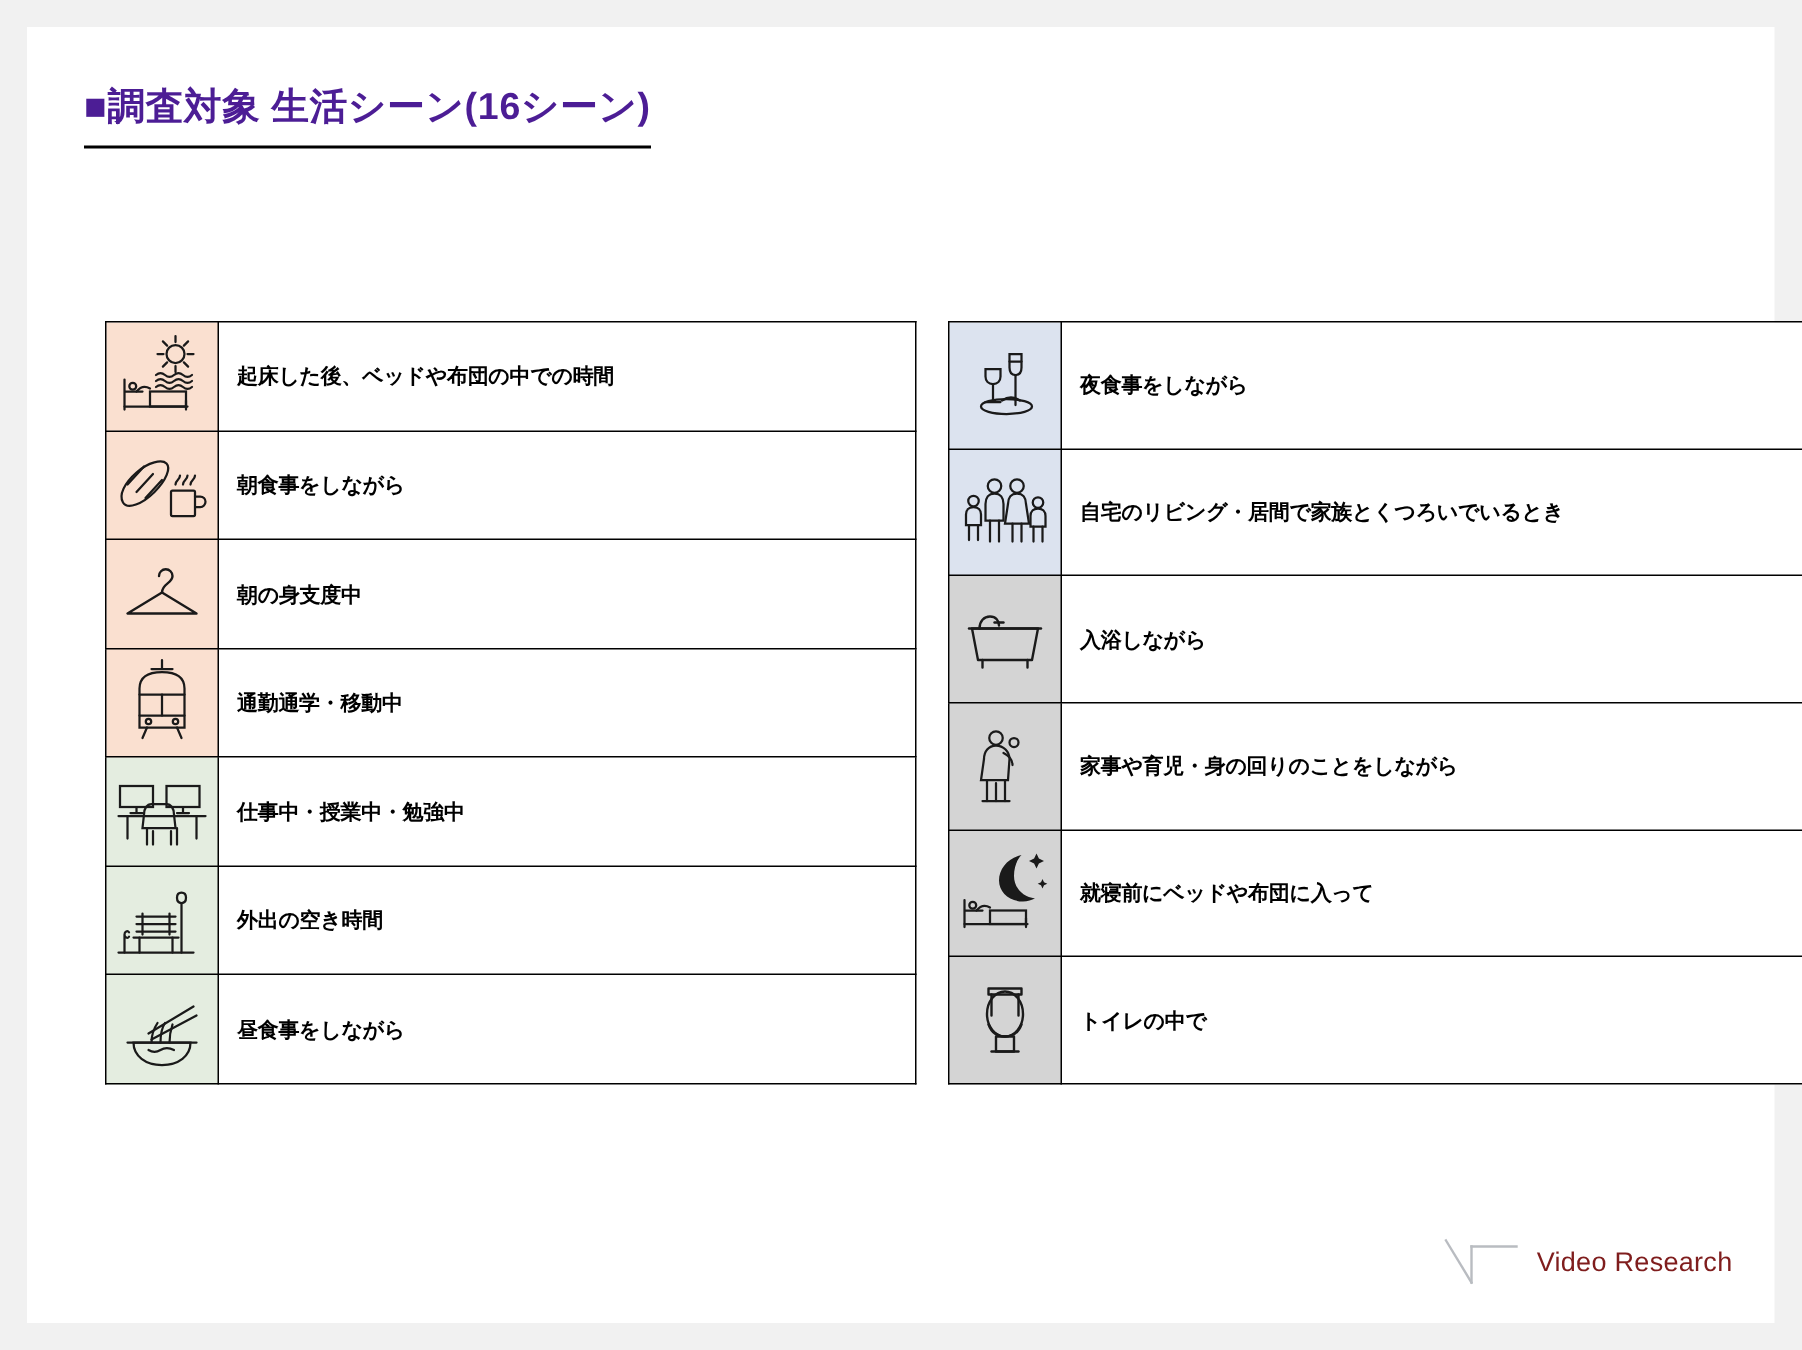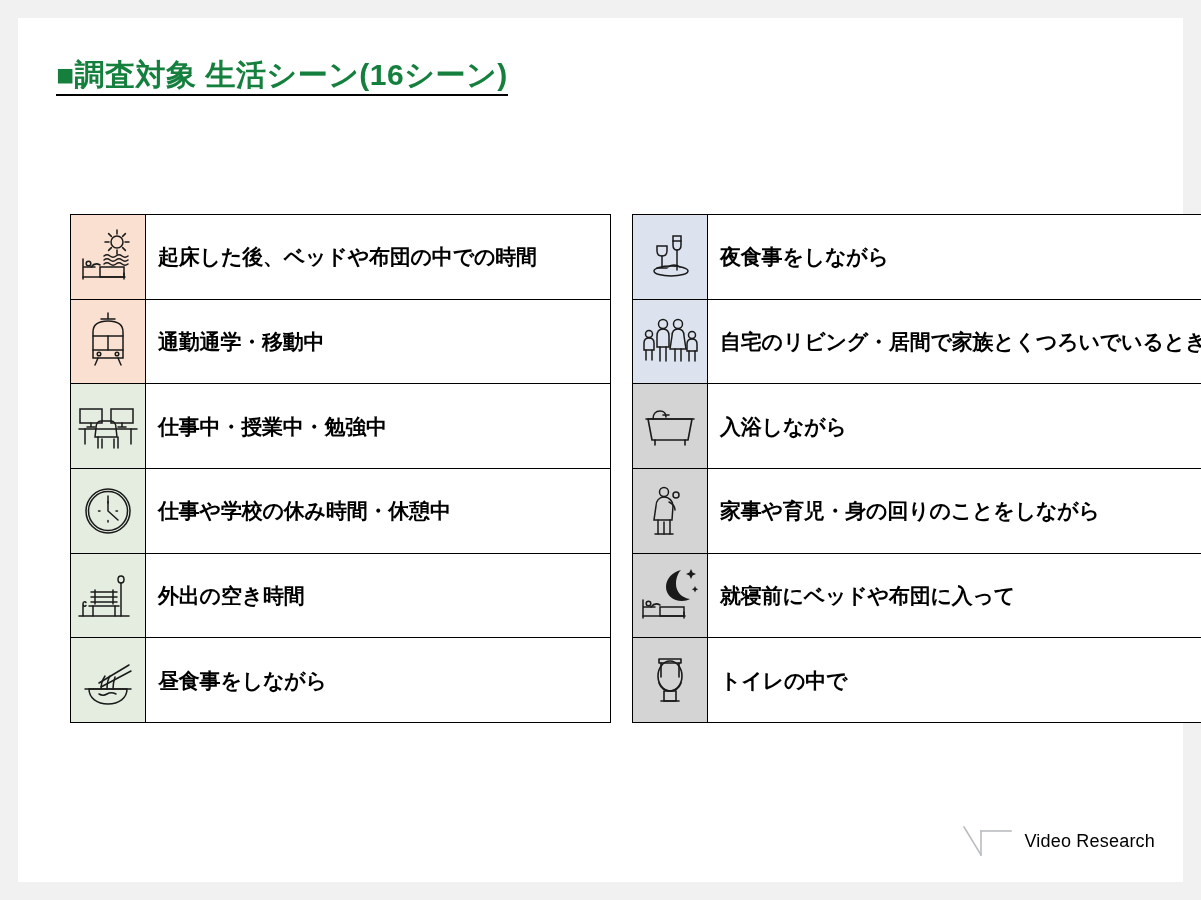--- a/index.html
+++ b/index.html
@@ -22,27 +22,27 @@
     background: #ffffff;
   }
   
   .title-wrap {
     position: absolute;
     left: 38px;
     top: 38px;
   }
   .title {
     display: inline-block;
-    font-size: 30px;
+    font-size: 25px;
     font-weight: bold;
-    color: #15803d;
+    color: #4c1d95;
     letter-spacing: 0.5px;
     line-height: 1.25;
     border-bottom: 2px solid #000000;
-    padding-bottom: 0;
+    padding-bottom: 10px;
     white-space: nowrap;
   }
   
   .columns {
     position: absolute;
     left: 52px;
     top: 196px;
     width: 1106px;
     height: 509px;
   }
@@ -73,21 +73,21 @@
     width: 74px;
     text-align: center;
     padding: 0;
     line-height: 0;
   }
   td.label-cell {
     padding: 0 0 0 12px;
     background: #ffffff;
   }
   .label-text {
-    font-size: 21px;
+    font-size: 14px;
     font-weight: bold;
     color: #000000;
     letter-spacing: -0.2px;
     line-height: 1.2;
     white-space: nowrap;
   }
   .icon-box {
     width: 74px;
     height: 62px;
     display: block;
@@ -106,21 +106,21 @@
     align-items: center;
     gap: 9px;
   }
   .logo-mark {
     width: 54px;
     height: 38px;
     display: block;
   }
   .logo-text {
     font-size: 18px;
-    color: #000000;
+    color: #7f1d1d;
     letter-spacing: 0.2px;
     white-space: nowrap;
   }
 </style>
 </head>
 <body>
 
 <div class="slide">
 
   <div class="title-wrap">
@@ -153,20 +153,53 @@
             </td>
             <td class="label-cell">
               <div class="label-text">起床した後、ベッドや布団の中での時間</div>
             </td>
           </tr>
           <tr>
             <td class="icon-cell" style="background:#FAE0D0">
               <span class="icon-box">
                 <svg viewBox="0 0 74 62">
                     <g fill="none" stroke="#1a1a1a" stroke-width="1.5" stroke-linecap="round">
+                  <path d="M11 43c-3-5 1-13 9-20s17-9 20-6 0 11-8 19-18 12-21 7z"></path>
+                  <path d="M20 36l11-12M26 40l11-12M14 31l11-12"></path>
+                  <rect x="43" y="35" width="16" height="17" rx="1"></rect>
+                  <path d="M59 39h3.5a3.5 3.5 0 0 1 0 7H59"></path>
+                  <path d="M46 31c0-3 3-3 3-6M51 31c0-3 3-3 3-6M56 31c0-3 3-3 3-6"></path>
+                </g>
+                  </svg>
+              </span>
+            </td>
+            <td class="label-cell">
+              <div class="label-text">朝食事をしながら</div>
+            </td>
+          </tr>
+          <tr>
+            <td class="icon-cell" style="background:#FAE0D0">
+              <span class="icon-box">
+                <svg viewBox="0 0 74 62">
+                    <g fill="none" stroke="#1a1a1a" stroke-width="1.6" stroke-linecap="round" stroke-linejoin="round">
+                  <path d="M37 30c0-6 7-6 7-11a4.5 4.5 0 0 0-9 0"></path>
+                  <path d="M37 30L14 44h46L37 30z"></path>
+                </g>
+                  </svg>
+              </span>
+            </td>
+            <td class="label-cell">
+              <div class="label-text">朝の身支度中</div>
+            </td>
+          </tr>
+          <tr>
+            <td class="icon-cell" style="background:#FAE0D0">
+              <span class="icon-box">
+                <svg viewBox="0 0 74 62">
+                    <g fill="none" stroke="#1a1a1a" stroke-width="1.5" stroke-linecap="round">
                   <path d="M37 3v6M30 9h14"></path>
                   <path d="M22 22c0-7 5-11 15-11s15 4 15 11v26H22V22z"></path>
                   <path d="M22 26h30M22 40h30"></path>
                   <path d="M37 26v14"></path>
                   <circle cx="28" cy="44" r="1.8"></circle>
                   <circle cx="46" cy="44" r="1.8"></circle>
                   <path d="M27 48l-3 7M47 48l3 7"></path>
                 </g>
                   </svg>
               </span>
@@ -187,37 +220,20 @@
                   <path d="M8 34h58"></path>
                   <path d="M14 34v15M60 34v15"></path>
                   <path d="M30 26c-3 0-5 3-5 7l-1 9h22l-1-9c0-4-2-7-5-7h-10z"></path>
                   <path d="M27 42v11M47 42v11M31 44v9M43 44v9"></path>
                 </g>
                   </svg>
               </span>
             </td>
             <td class="label-cell">
               <div class="label-text">仕事中・授業中・勉強中</div>
-            </td>
-          </tr>
-          <tr>
-            <td class="icon-cell" style="background:#E4EDE0">
-              <span class="icon-box">
-                <svg viewBox="0 0 74 62">
-                    <g fill="none" stroke="#1a1a1a" stroke-width="1.5" stroke-linecap="round">
-                  <circle cx="37" cy="31" r="22"></circle>
-                  <circle cx="37" cy="31" r="19.5"></circle>
-                  <path d="M37 31V16M37 31l10 9"></path>
-                  <path d="M37 21.5v1.5M46.5 31h-1.5M37 40.5v1.5M27.5 31h1.5"></path>
-                </g>
-                  </svg>
-              </span>
-            </td>
-            <td class="label-cell">
-              <div class="label-text">仕事や学校の休み時間・休憩中</div>
             </td>
           </tr>
           <tr>
             <td class="icon-cell" style="background:#E4EDE0">
               <span class="icon-box">
                 <svg viewBox="0 0 74 62">
                     <g fill="none" stroke="#1a1a1a" stroke-width="1.5" stroke-linecap="round">
                   <path d="M50 12c2 0 3 1.5 3 3.5S52 19 50 19s-3-1.5-3-3.5S48 12 50 12z"></path>
                   <path d="M50 19v33"></path>
                   <path d="M20 28h26M20 33h26M20 38h26"></path>

